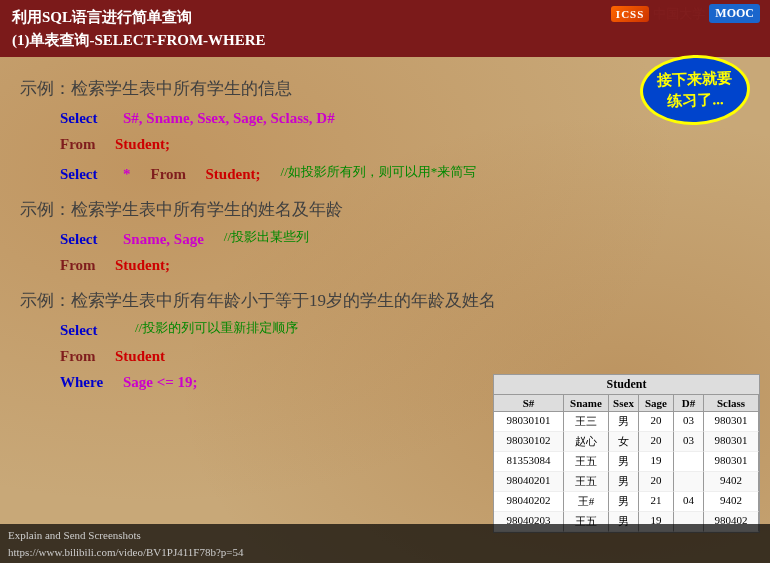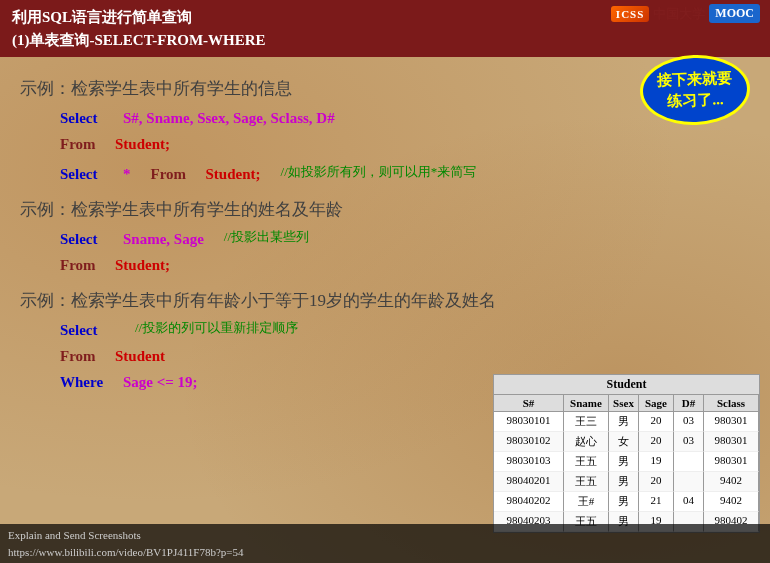--- a/index.html
+++ b/index.html
@@ -272,21 +272,21 @@
   </div>
   <div class="table-row">
     <div class="td">98030102</div>
       <div class="td">赵心</div>
       <div class="td">女</div>
       <div class="td">20</div>
       <div class="td">03</div>
       <div class="td">980301</div>
   </div>
   <div class="table-row">
-    <div class="td">98030103</div>
+    <div class="td">81353084</div>
       <div class="td">王五</div>
       <div class="td">男</div>
       <div class="td">19</div>
       <div class="td"></div>
       <div class="td">980301</div>
   </div>
   <div class="table-row">
     <div class="td">98040201</div>
       <div class="td">王五</div>
       <div class="td">男</div>

